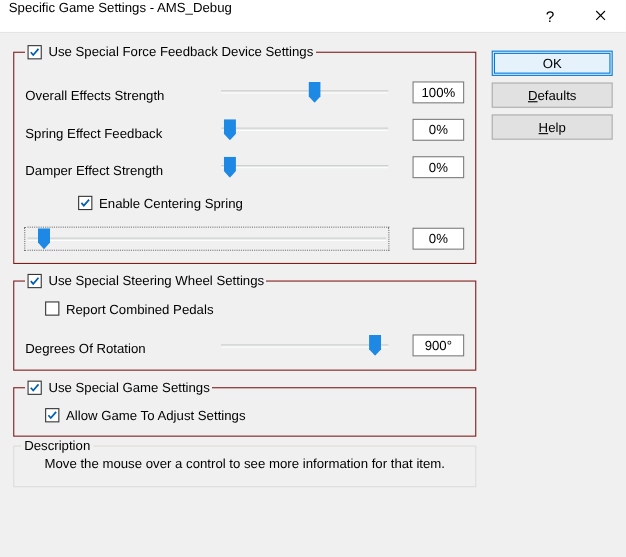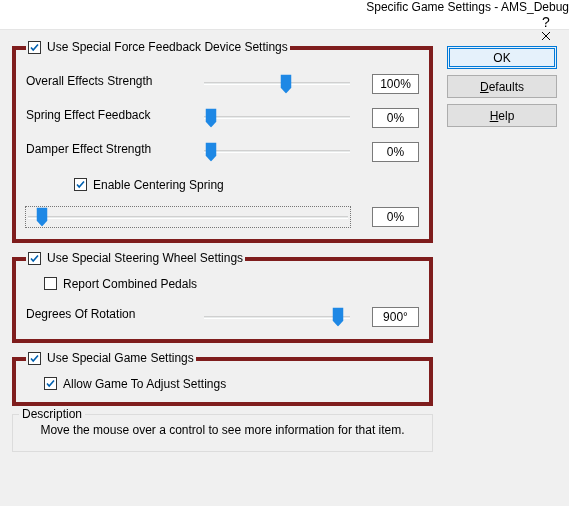--- a/index.html
+++ b/index.html
@@ -9,25 +9,24 @@
     font-size: 12px;
     background: #f0f0f0;
     width: 569px;
     height: 506px;
     overflow: hidden;
   }
   .titlebar {
     background: #fff;
     height: 30px;
     display: flex;
-    align-items: flex-end;
+    align-items: flex-start;
     padding-left: 8px;
     color: #000;
     border-bottom: 1px solid #e5e5e5;
-    flex-direction: column;
   }
   .titlebar .title { flex: 1; font-size: 12px; }
   .titlebar .btn {
     width: 46px;
     height: 30px;
     display: flex;
     align-items: center;
     justify-content: center;
     color: #000;
   }
@@ -48,21 +47,21 @@
   }
   .btn-std.primary {
     background: #e5f1fb;
     border: 1px solid #0078d7;
     outline: 1px solid #0078d7;
     outline-offset: -3px;
   }
   .btn-std .u { text-decoration: underline; }
 
   fieldset {
-    border: 4px solid #7f1d1d;
+    border: 1px solid #7f1d1d;
     margin: 0 0 8px 0;
     padding: 4px 10px 12px 10px;
   }
   fieldset.nogap { padding-bottom: 6px; }
   legend { padding: 0 2px; font-size: 12px; }
 
   .check {
     display: inline-flex;
     align-items: center;
     gap: 6px;
@@ -79,21 +78,21 @@
     font-size: 11px;
     line-height: 1;
     color: #0060b0;
     position: relative;
   }
   .checkbox.checked svg { display: block; }
   .checkbox svg { display: none; width: 11px; height: 11px; }
 
   .row {
     display: flex;
-    align-items: flex-start;
+    align-items: flex-end;
     margin-top: 14px;
     gap: 8px;
   }
   .row .label { width: 170px; }
   .row .slider-wrap { flex: 1; display: flex; align-items: center; position: relative; height: 20px; }
   .track {
     position: relative;
     height: 3px;
     background: #e7eaea;
     border-top: 1px solid #d0d0d0;

